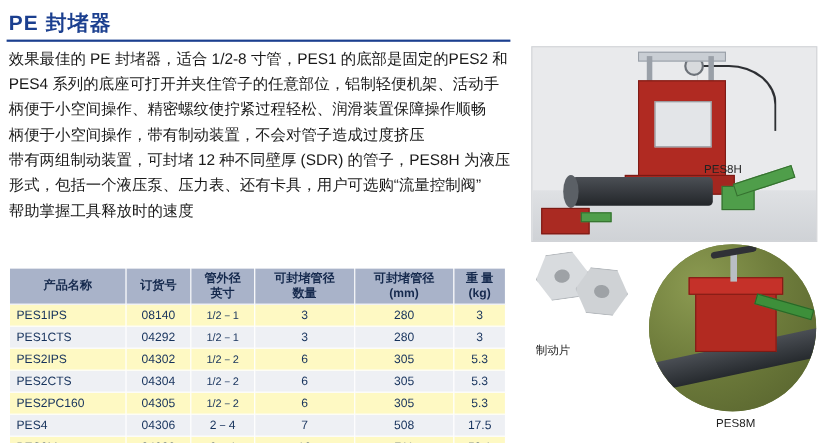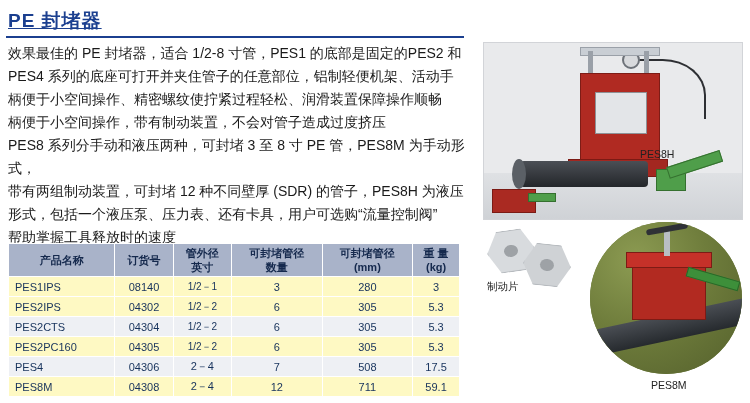--- a/index.html
+++ b/index.html
@@ -21,21 +21,20 @@
   }
   
   .title {
     position: absolute;
     left: 8px;
     top: 8px;
     font-size: 19px;
     font-weight: bold;
     color: #1b3f8f;
     letter-spacing: 1px;
-    text-decoration: underline;
   }
   .title-rule {
     position: absolute;
     left: 6px;
     top: 36px;
     width: 458px;
     height: 2px;
     background: #1b3f8f;
   }
   
@@ -228,21 +227,21 @@
     background: #4f9e4a;
     border: 1px solid #35702f;
   }
   .caption {
     position: absolute;
     font-size: 10.5px;
     color: #222222;
     white-space: nowrap;
   }
   .cap-pes8h { left: 640px; top: 148px; }
-  .cap-brake { left: 487px; top: 280px; }
+  .cap-brake { left: 487px; top: 312px; }
   .cap-pes8m { left: 651px; top: 379px; }
 
   
   .brake-group {
     position: absolute;
     left: 483px;
     top: 228px;
     width: 96px;
     height: 62px;
   }
@@ -347,21 +346,20 @@
 <div id="page">
 
   <div class="title">PE 封堵器</div>
   <div class="title-rule"></div>
 
   <div class="body-copy">
     <p>效果最佳的 PE 封堵器，适合 1/2-8 寸管，PES1 的底部是固定的PES2 和</p>
     <p>PES4 系列的底座可打开并夹住管子的任意部位，铝制轻便机架、活动手</p>
     <p>柄便于小空间操作、精密螺纹使拧紧过程轻松、润滑装置保障操作顺畅</p>
     <p>柄便于小空间操作，带有制动装置，不会对管子造成过度挤压</p>
-    <p>PES8 系列分手动和液压两种，可封堵 3 至 8 寸 PE 管，PES8M 为手动形式，</p>
     <p>带有两组制动装置，可封堵 12 种不同壁厚 (SDR) 的管子，PES8H 为液压</p>
     <p>形式，包括一个液压泵、压力表、还有卡具，用户可选购“流量控制阀”</p>
     <p>帮助掌握工具释放时的速度</p>
   </div>
 
   <table class="spec-table">
     <thead>
       <tr>
         <th><span>产品名称</span></th>
         <th><span>订货号</span></th>
@@ -385,20 +383,28 @@
     </thead>
     <tbody>
       <tr class="odd">
         <td class="first">PES1IPS</td>
         <td>08140</td>
         <td class="frac">1/2－1</td>
         <td>3</td>
         <td>280</td>
         <td>3</td>
       </tr>
+      <tr class="even">
+        <td class="first">PES1CTS</td>
+        <td>04292</td>
+        <td class="frac">1/2－1</td>
+        <td>3</td>
+        <td>280</td>
+        <td>3</td>
+      </tr>
       <tr class="odd">
         <td class="first">PES2IPS</td>
         <td>04302</td>
         <td class="frac">1/2－2</td>
         <td>6</td>
         <td>305</td>
         <td>5.3</td>
       </tr>
       <tr class="even">
         <td class="first">PES2CTS</td>

